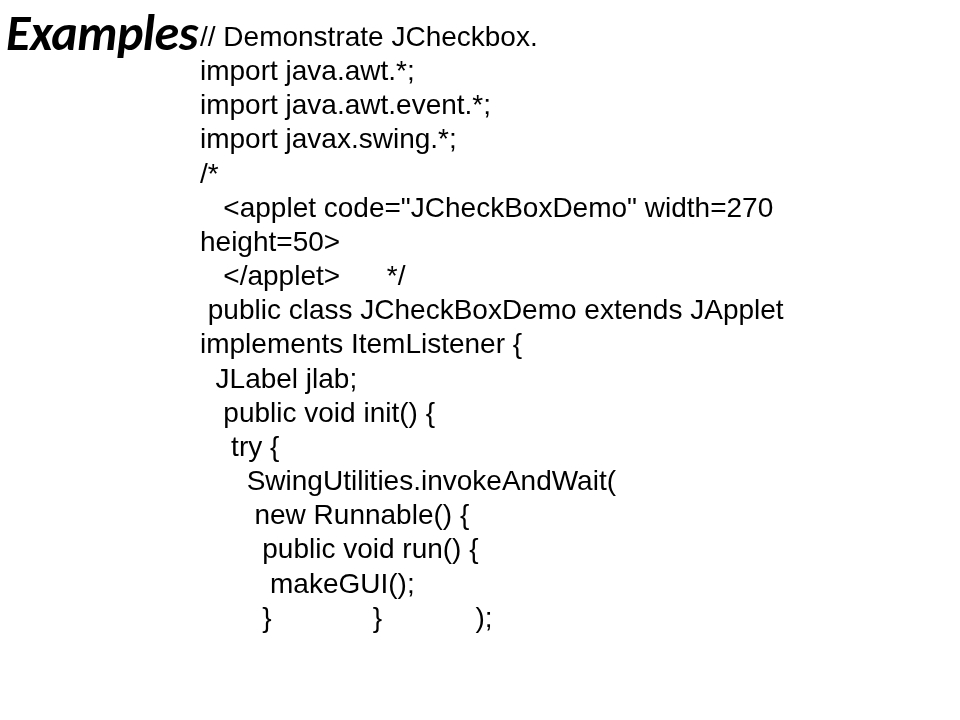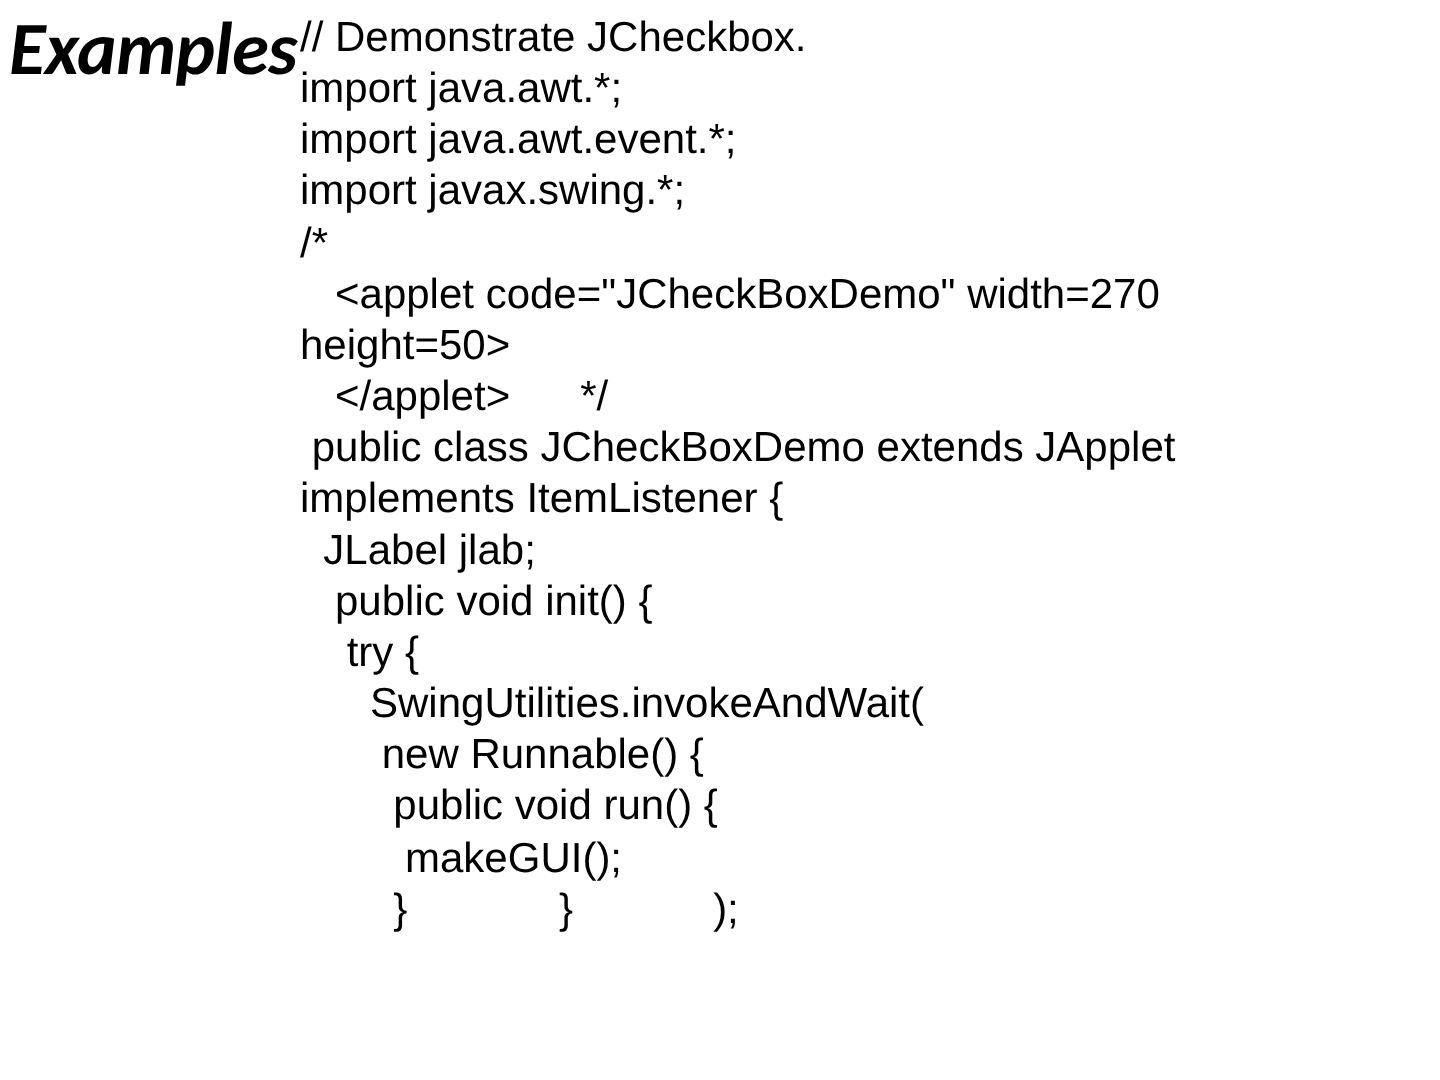--- a/index.html
+++ b/index.html
@@ -23,21 +23,21 @@
     top: 2px;
     left: 6px;
     font-family: "Segoe UI", "Calibri", Arial, sans-serif;
     font-weight: 700;
     font-style: italic;
     font-size: 50px;
     letter-spacing: -0.5px;
   }
   .code {
     position: absolute;
-    top: 8px;
+    top: 20px;
     left: 200px;
     width: 650px;
     font-family: Arial, Helvetica, sans-serif;
     font-size: 28px;
     line-height: 1.22;
     white-space: pre;
   }
 </style>
 </head>
 <body>

